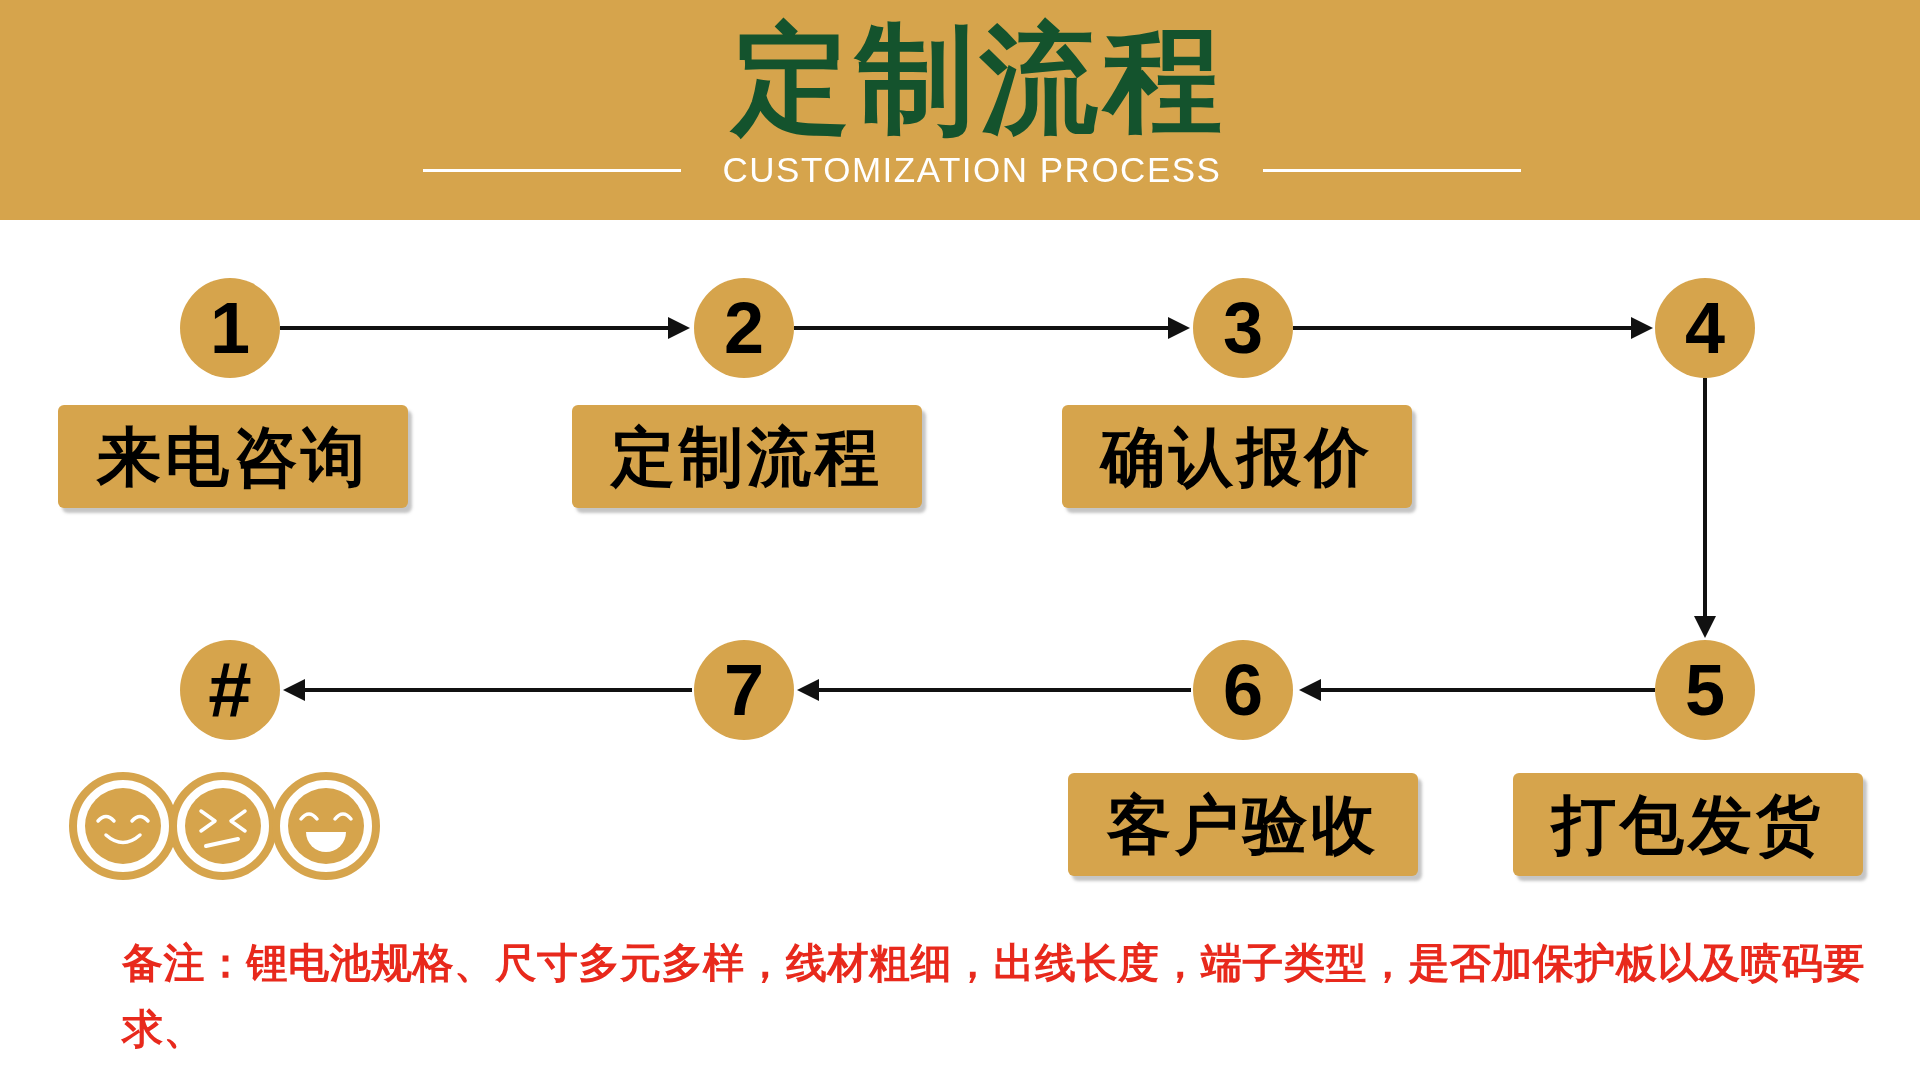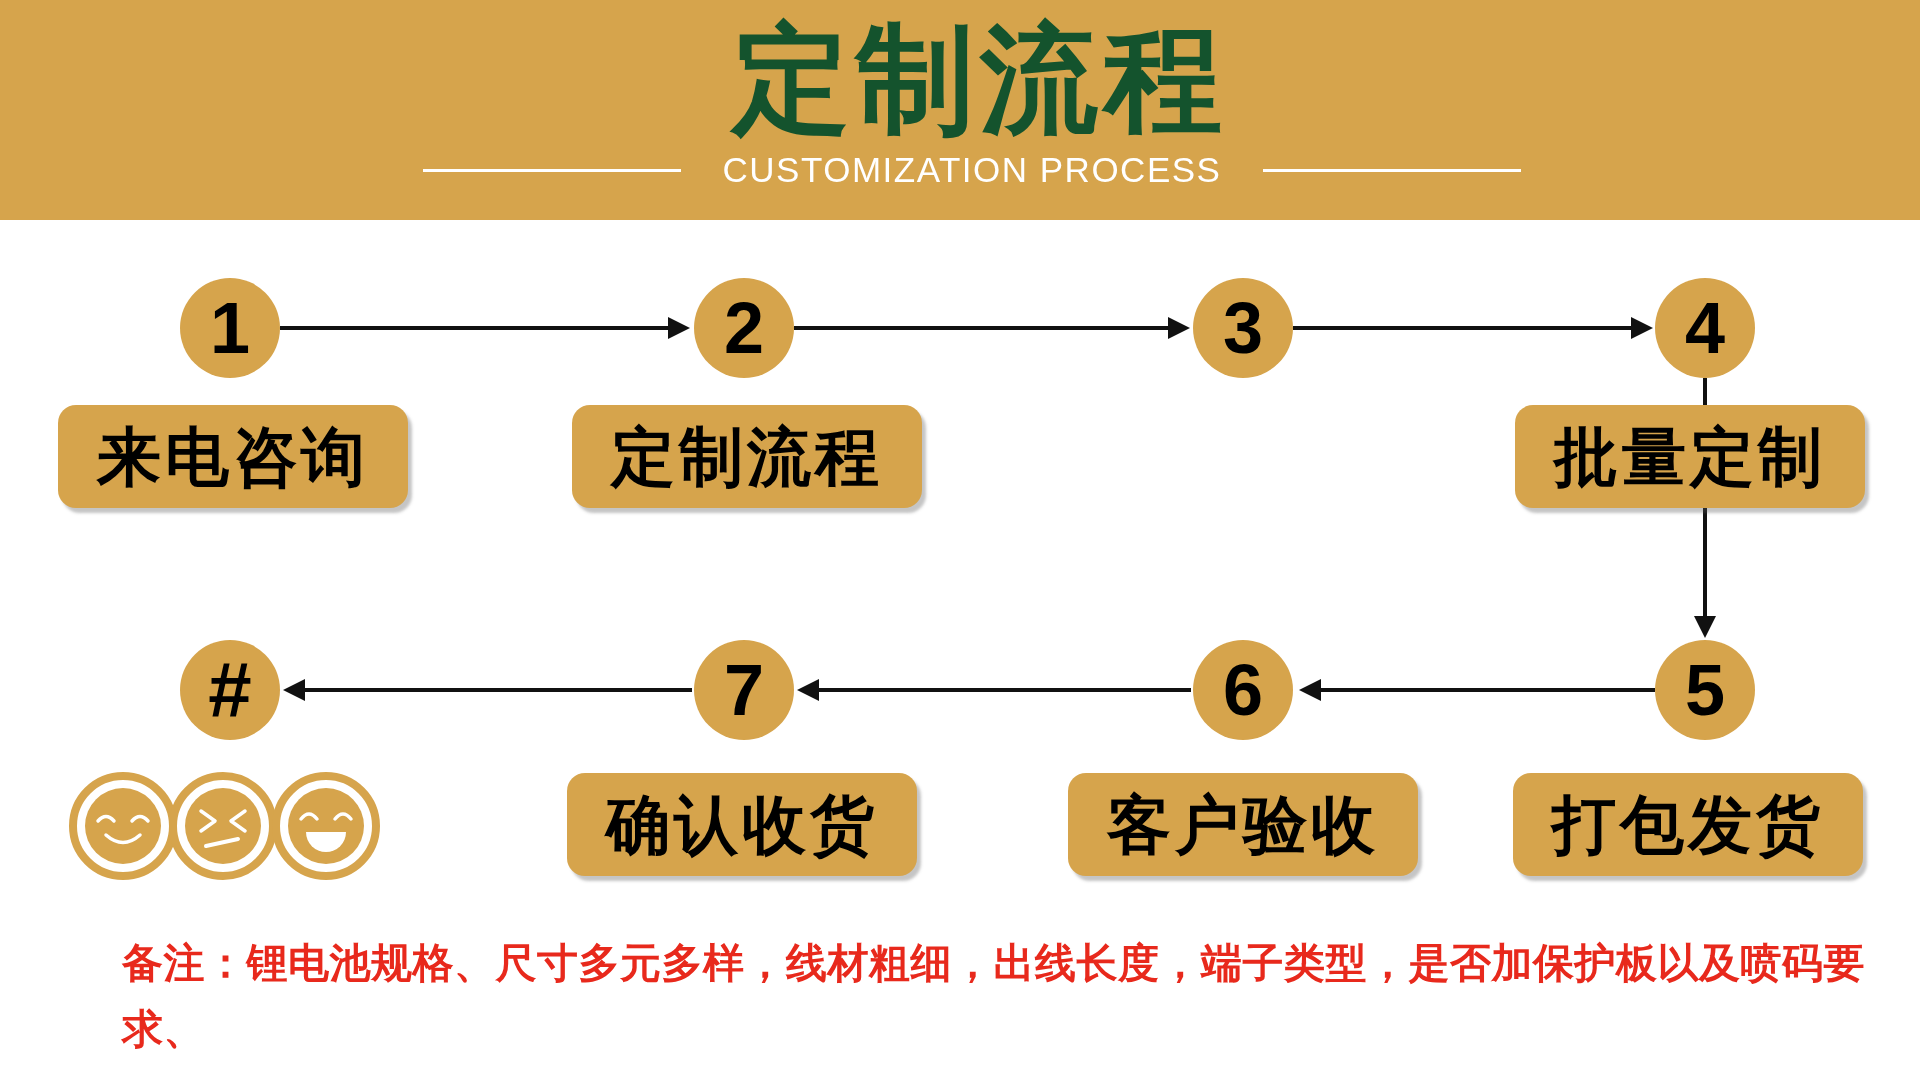--- a/index.html
+++ b/index.html
@@ -33,21 +33,21 @@
       border-top:22px solid #111;border-left:11px solid transparent;border-right:11px solid transparent;}
   .a12{left:280px;top:326px;width:390px}
   .a23{left:794px;top:326px;width:376px}
   .a34{left:1293px;top:326px;width:340px}
   .a45{left:1703px;top:378px;height:240px}
   .a56{left:1319px;top:688px;width:336px}
   .a67{left:817px;top:688px;width:374px}
   .a7h{left:303px;top:688px;width:389px}
 
   
-  .lbox{position:absolute;width:350px;height:103px;background:#d6a44c;border-radius:18px;
+  .lbox{position:absolute;width:350px;height:103px;background:#d6a44c;border-radius:6px;
         display:flex;align-items:center;justify-content:center;z-index:3;
         box-shadow:4px 5px 3px rgba(90,90,90,0.35);}
   .lbox span{font-size:64px;font-weight:700;color:#000;letter-spacing:4px;line-height:1;}
   .b1{left:58px;top:405px}.b2{left:572px;top:405px}.b3{left:1062px;top:405px}.b4{left:1515px;top:405px}
   .b7{left:567px;top:773px}.b6{left:1068px;top:773px}.b5{left:1513px;top:773px}
 
   
   .smiley{position:absolute;width:110px;height:110px;z-index:2;}
   .s1{left:68px;top:771px}.s2{left:168px;top:771px}.s3{left:271px;top:771px}
 
@@ -103,32 +103,29 @@
   <div class="circle ch">
       <span>#</span>
     </div>
 
   <div class="lbox b1">
       <span>来电咨询</span>
     </div>
   <div class="lbox b2">
       <span>定制流程</span>
     </div>
-  <div class="lbox b4">
-      <span>批量定制</span>
+  <div class="lbox b3">
+      <span>确认报价</span>
     </div>
 
   <div class="lbox b5">
       <span>打包发货</span>
     </div>
   <div class="lbox b6">
       <span>客户验收</span>
-    </div>
-  <div class="lbox b7">
-      <span>确认收货</span>
     </div>
 
   <svg class="smiley s1" viewBox="0 0 110 110">
     <circle cx="55" cy="55" r="50" fill="none" stroke="#d6a44c" stroke-width="8"></circle>
     <circle cx="55" cy="55" r="38" fill="#d6a44c"></circle>
     <path d="M30 50 Q38 41 46 50" fill="none" stroke="#fff" stroke-width="3.5" stroke-linecap="round"></path>
     <path d="M64 50 Q72 41 80 50" fill="none" stroke="#fff" stroke-width="3.5" stroke-linecap="round"></path>
     <path d="M38 64 Q55 79 72 64" fill="none" stroke="#fff" stroke-width="3.5" stroke-linecap="round"></path>
   </svg>
   <svg class="smiley s2" viewBox="0 0 110 110">

